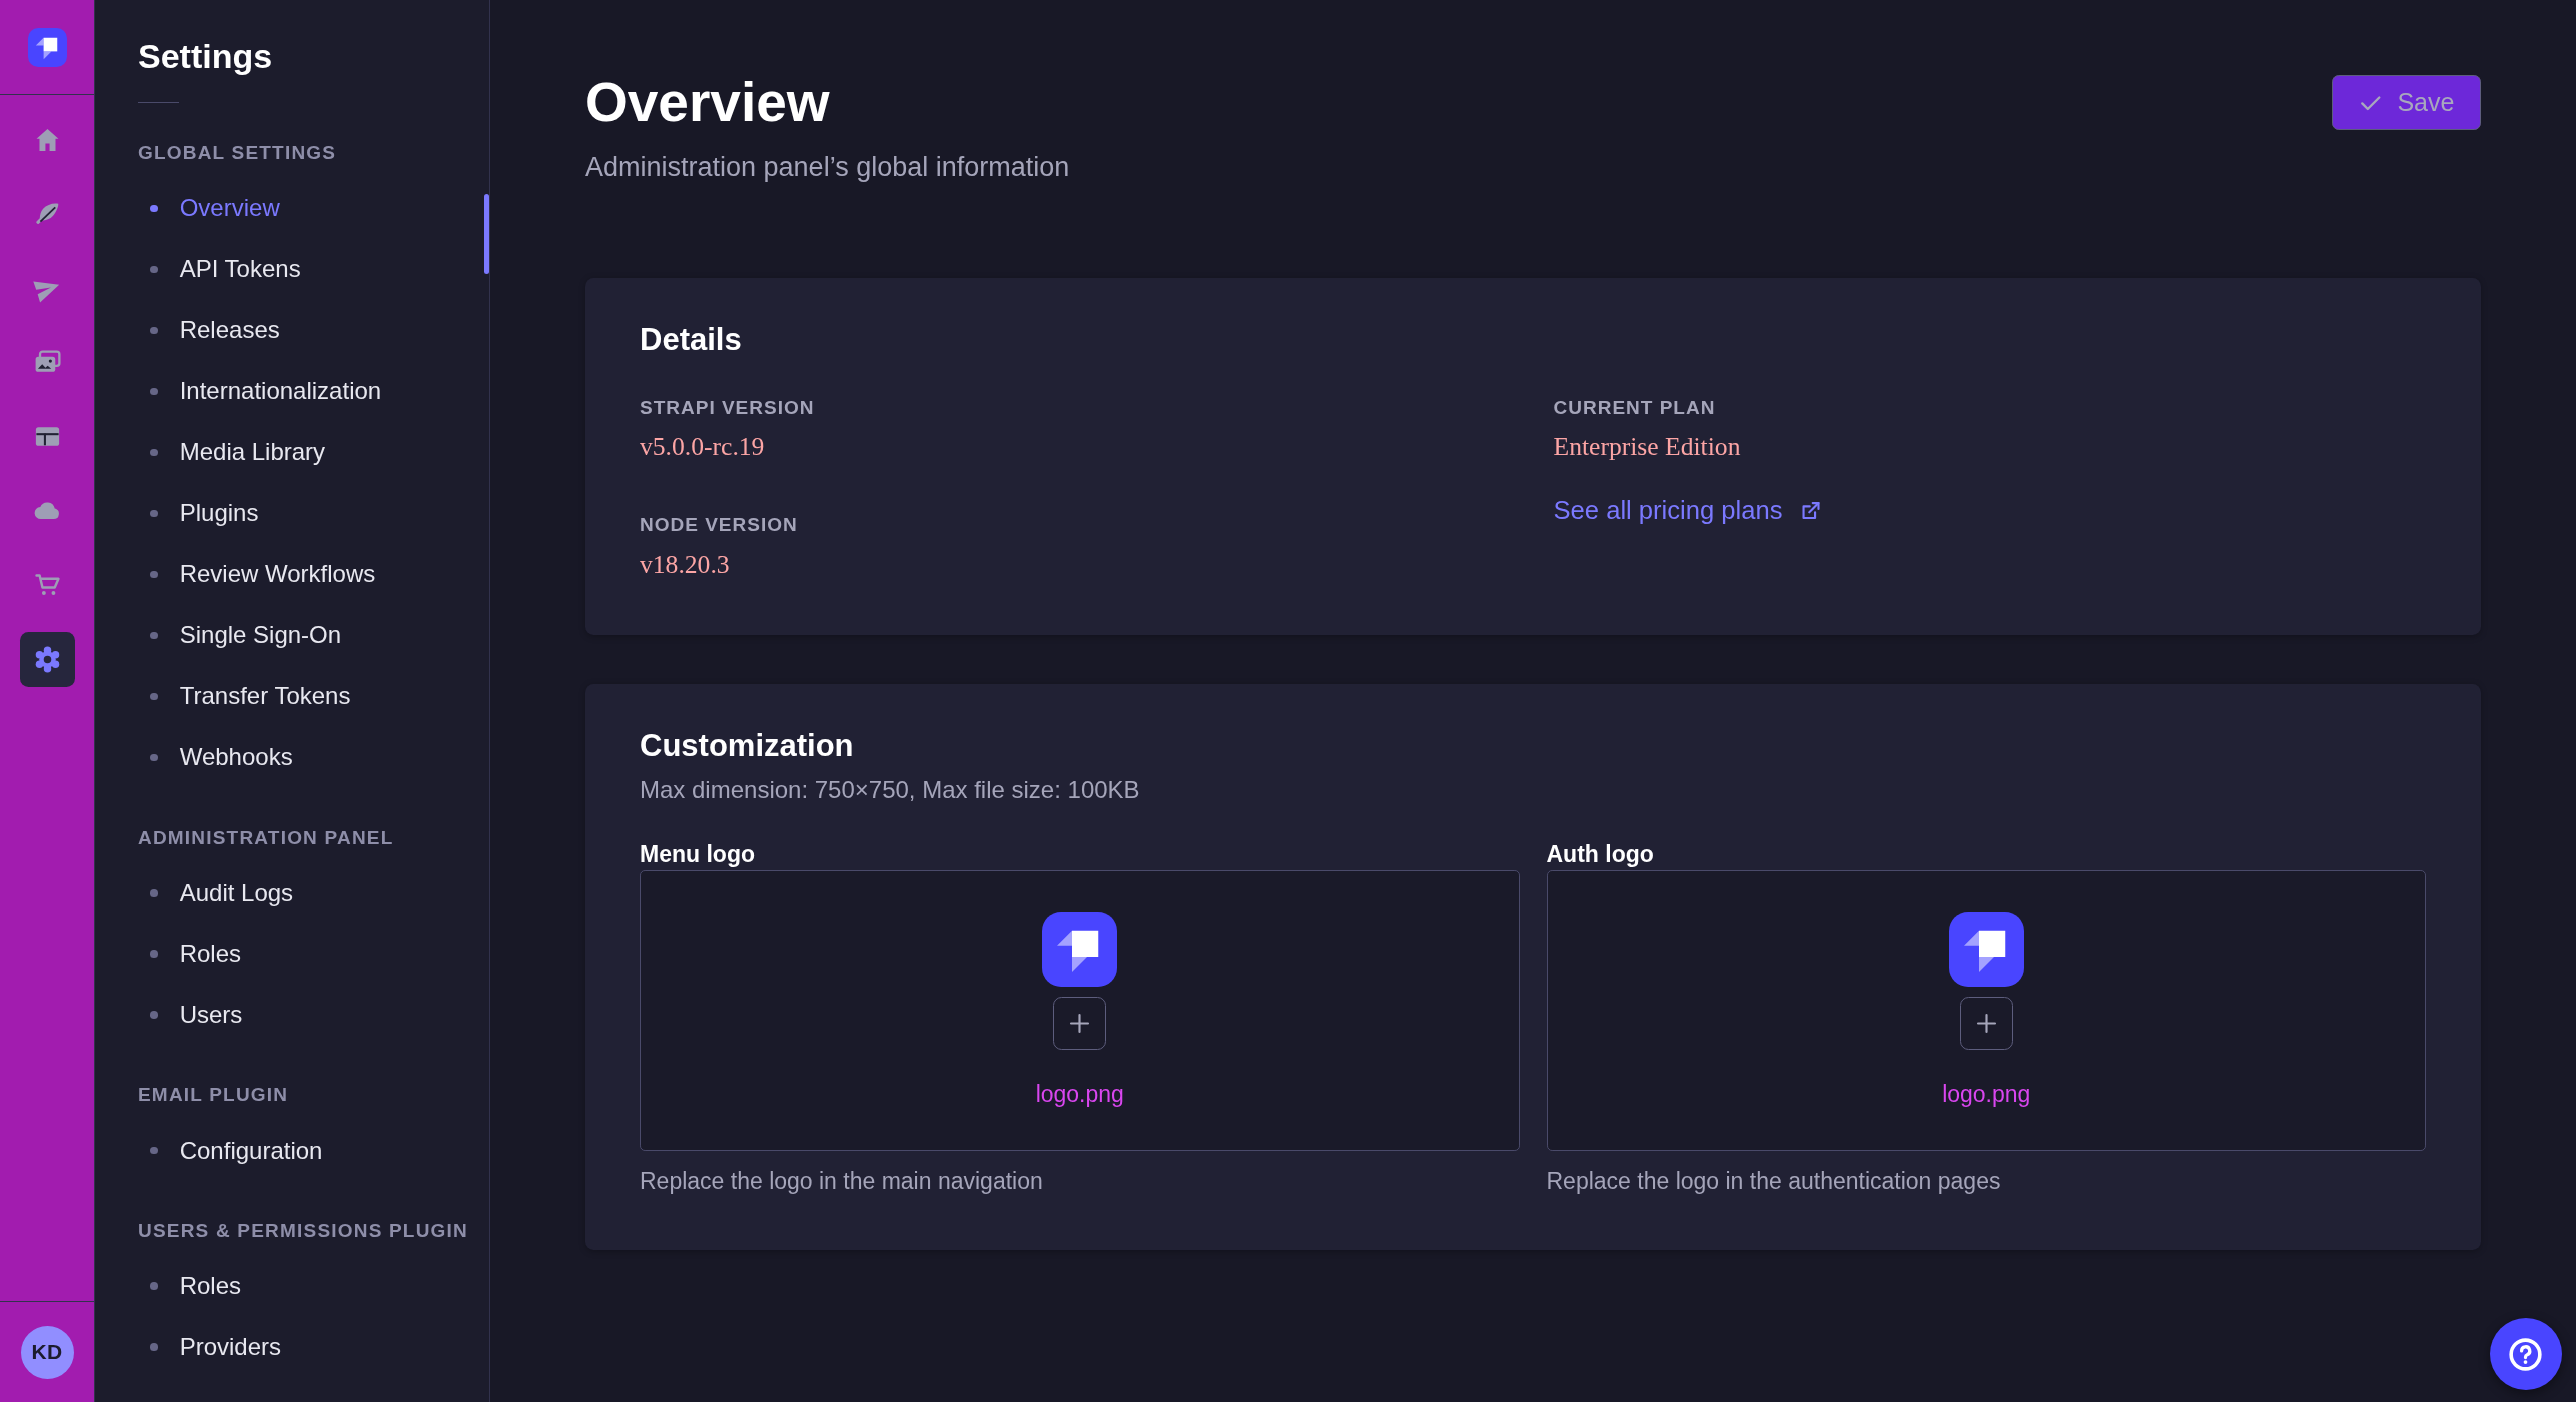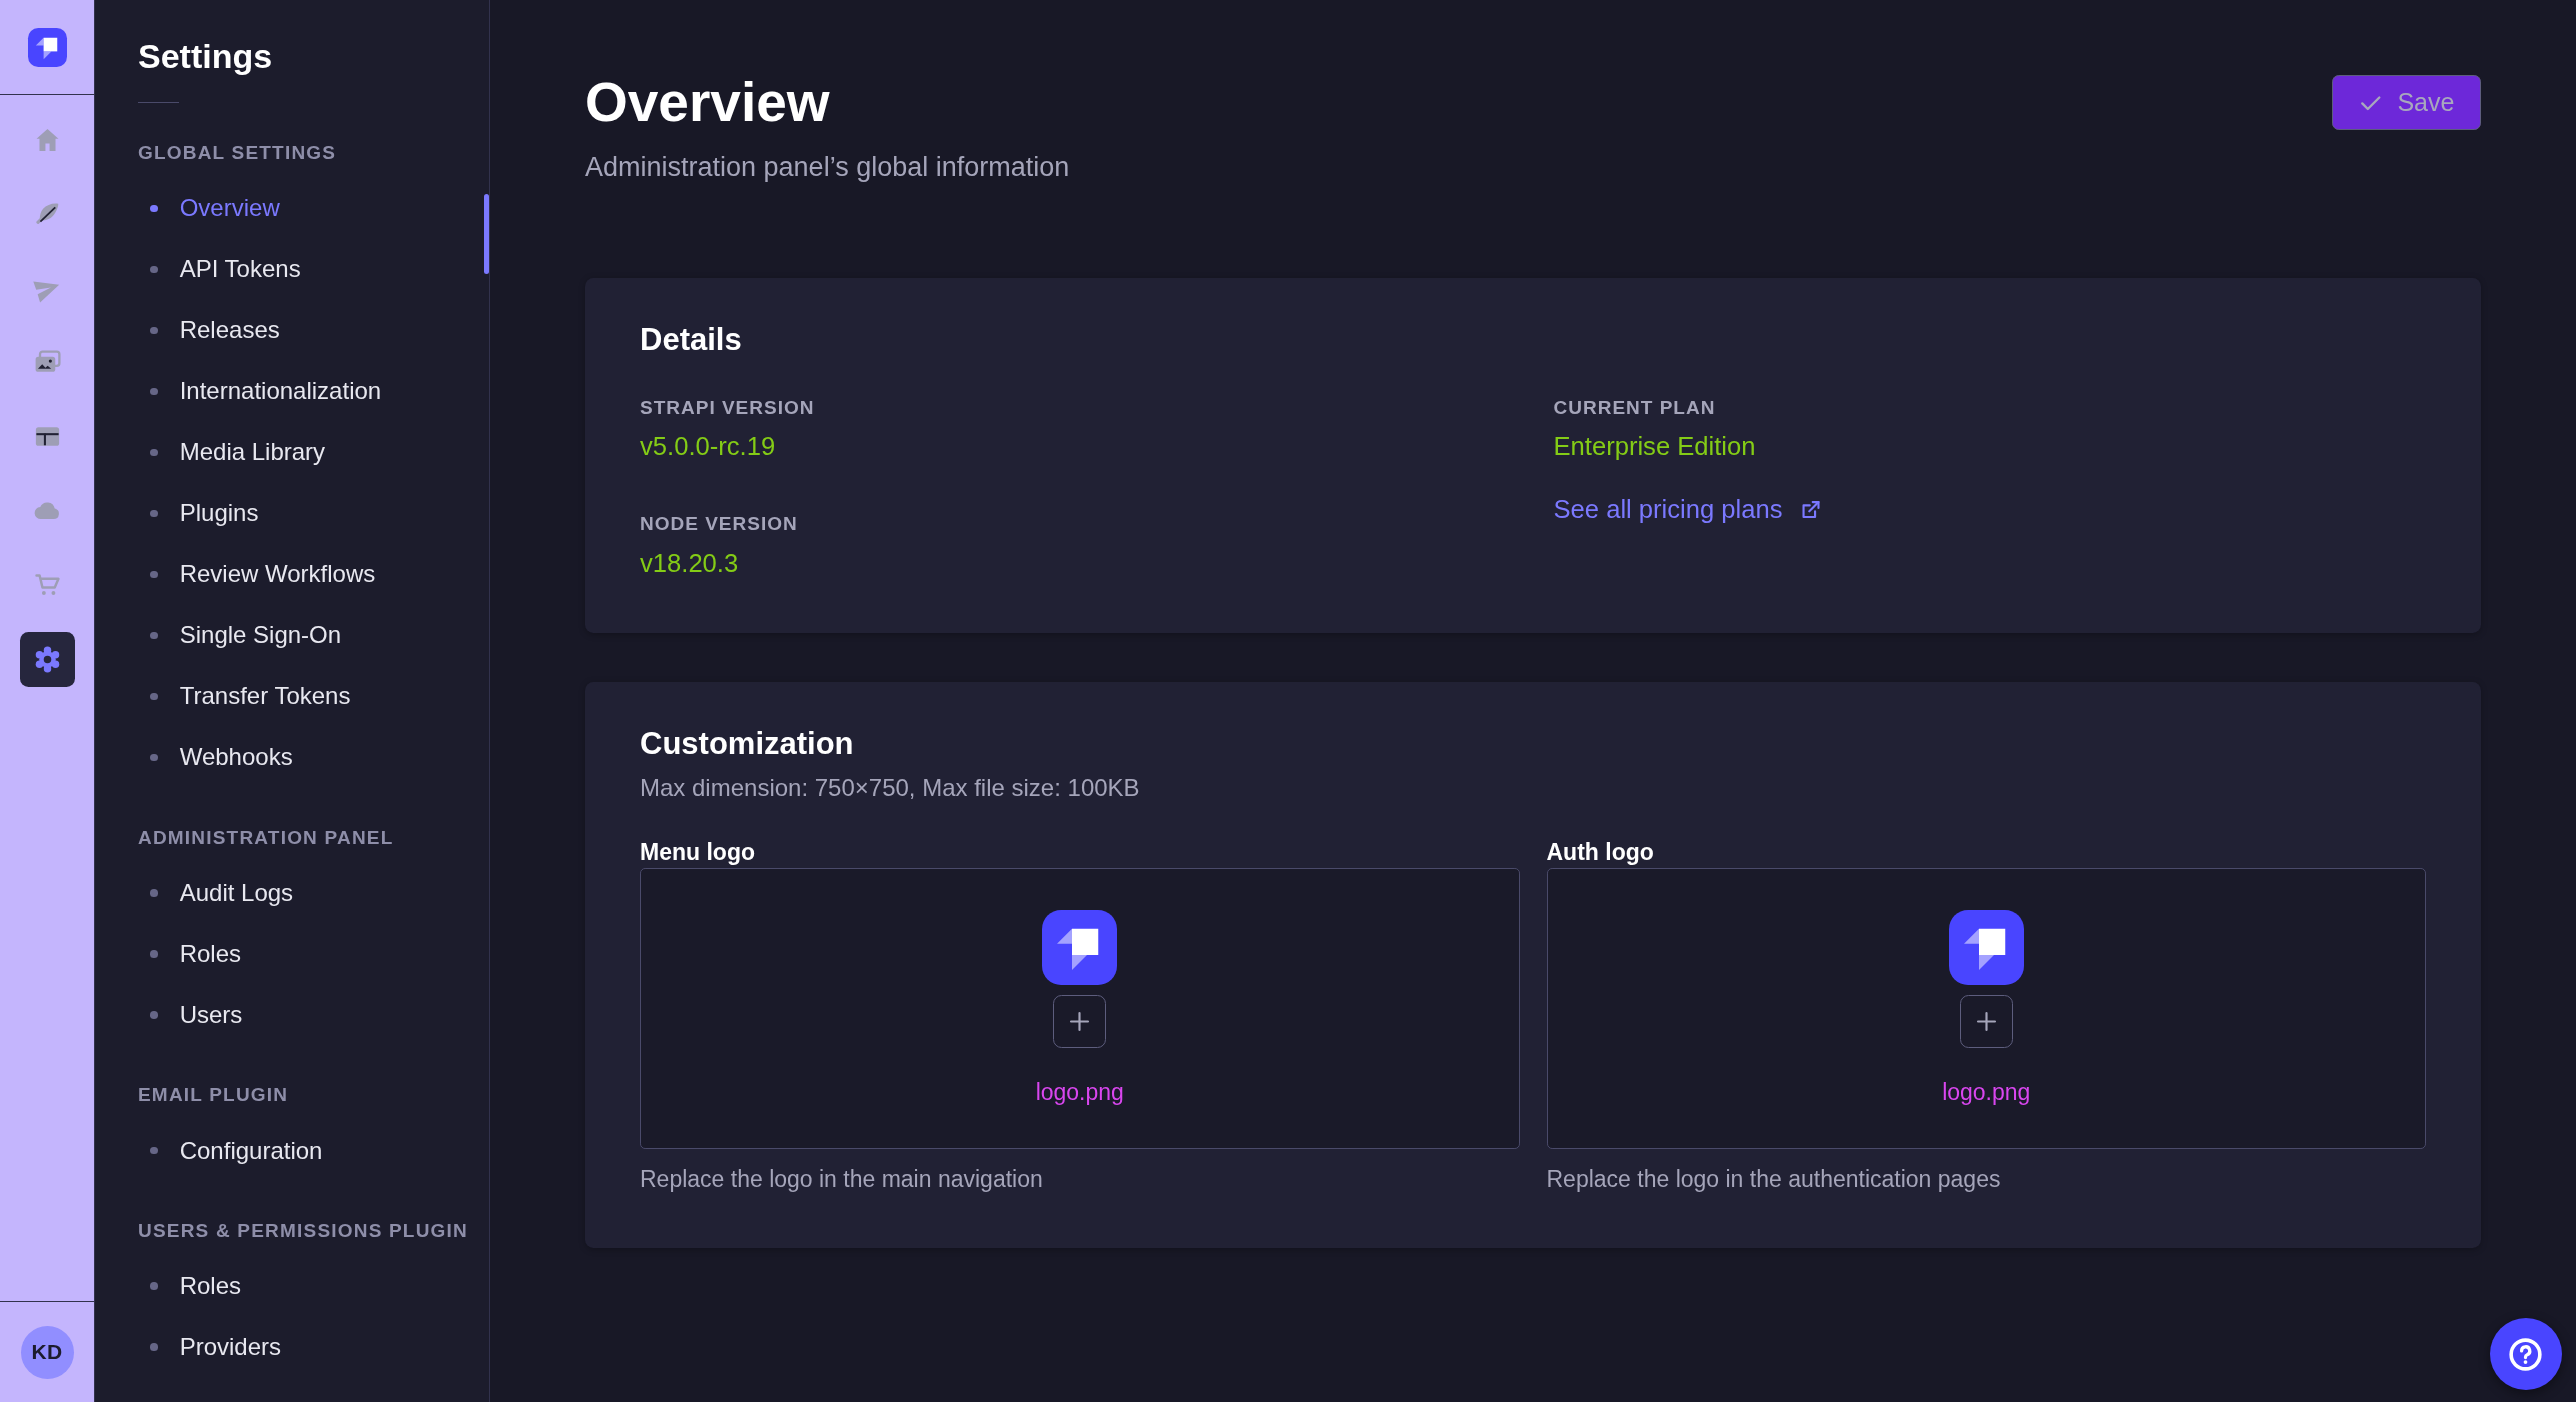--- a/index.html
+++ b/index.html
@@ -5,21 +5,21 @@
   * { margin:0; padding:0; box-sizing:border-box; }
   html,body { width:2576px; height:1402px; overflow:hidden; }
   body {
     font-family:"Liberation Sans","DejaVu Sans",sans-serif;
     background:#181826; color:#ffffff;
   }
   .screen { display:flex; width:2576px; height:1402px; }
 
   
   .mini-sidebar {
-    width:95px; flex:0 0 95px; background:#c4b5fd;
+    width:95px; flex:0 0 95px; background:#a21caf;
     border-right:0.9px solid #32324d;
     display:flex; flex-direction:column; align-items:center;
     position:relative;
   }
   .brand-box {
     width:95px; height:95px; border-bottom:0.9px solid #32324d;
     display:flex; align-items:center; justify-content:center;
   }
   .strapi-mark {
     background:#4945ff; display:flex; align-items:center; justify-content:center;
@@ -101,21 +101,21 @@
 
   .details-grid {
     display:grid; grid-template-columns:1fr 1fr; column-gap:41px;
     margin-top:39px; row-gap:0;
   }
   .field-group { margin-bottom:52px; }
   .field-label {
     font-size:19px; font-weight:600; letter-spacing:1px;
     color:#a5a5ba; text-transform:uppercase;
   }
-  .field-value { font-size:25.6px; color:#84cc16; margin-top:13.6px; }
+  .field-value { font-size:25.6px; color:#fca5a5; margin-top:13.6px;font-family:Liberation Serif, serif; }
   .pricing-link {
     display:inline-flex; align-items:center; gap:15.3px;
     color:#7b79ff; font-size:25.6px; text-decoration:none; cursor:pointer;
     margin-top:3.4px;
   }
   .pricing-link svg { width:25.6px; height:25.6px; }
 
   .card-subtitle { font-size:24px; color:#a5a5ba; margin-top:12px; }
   .uploads-grid {
     display:grid; grid-template-columns:1fr 1fr; column-gap:27px; margin-top:37px;

